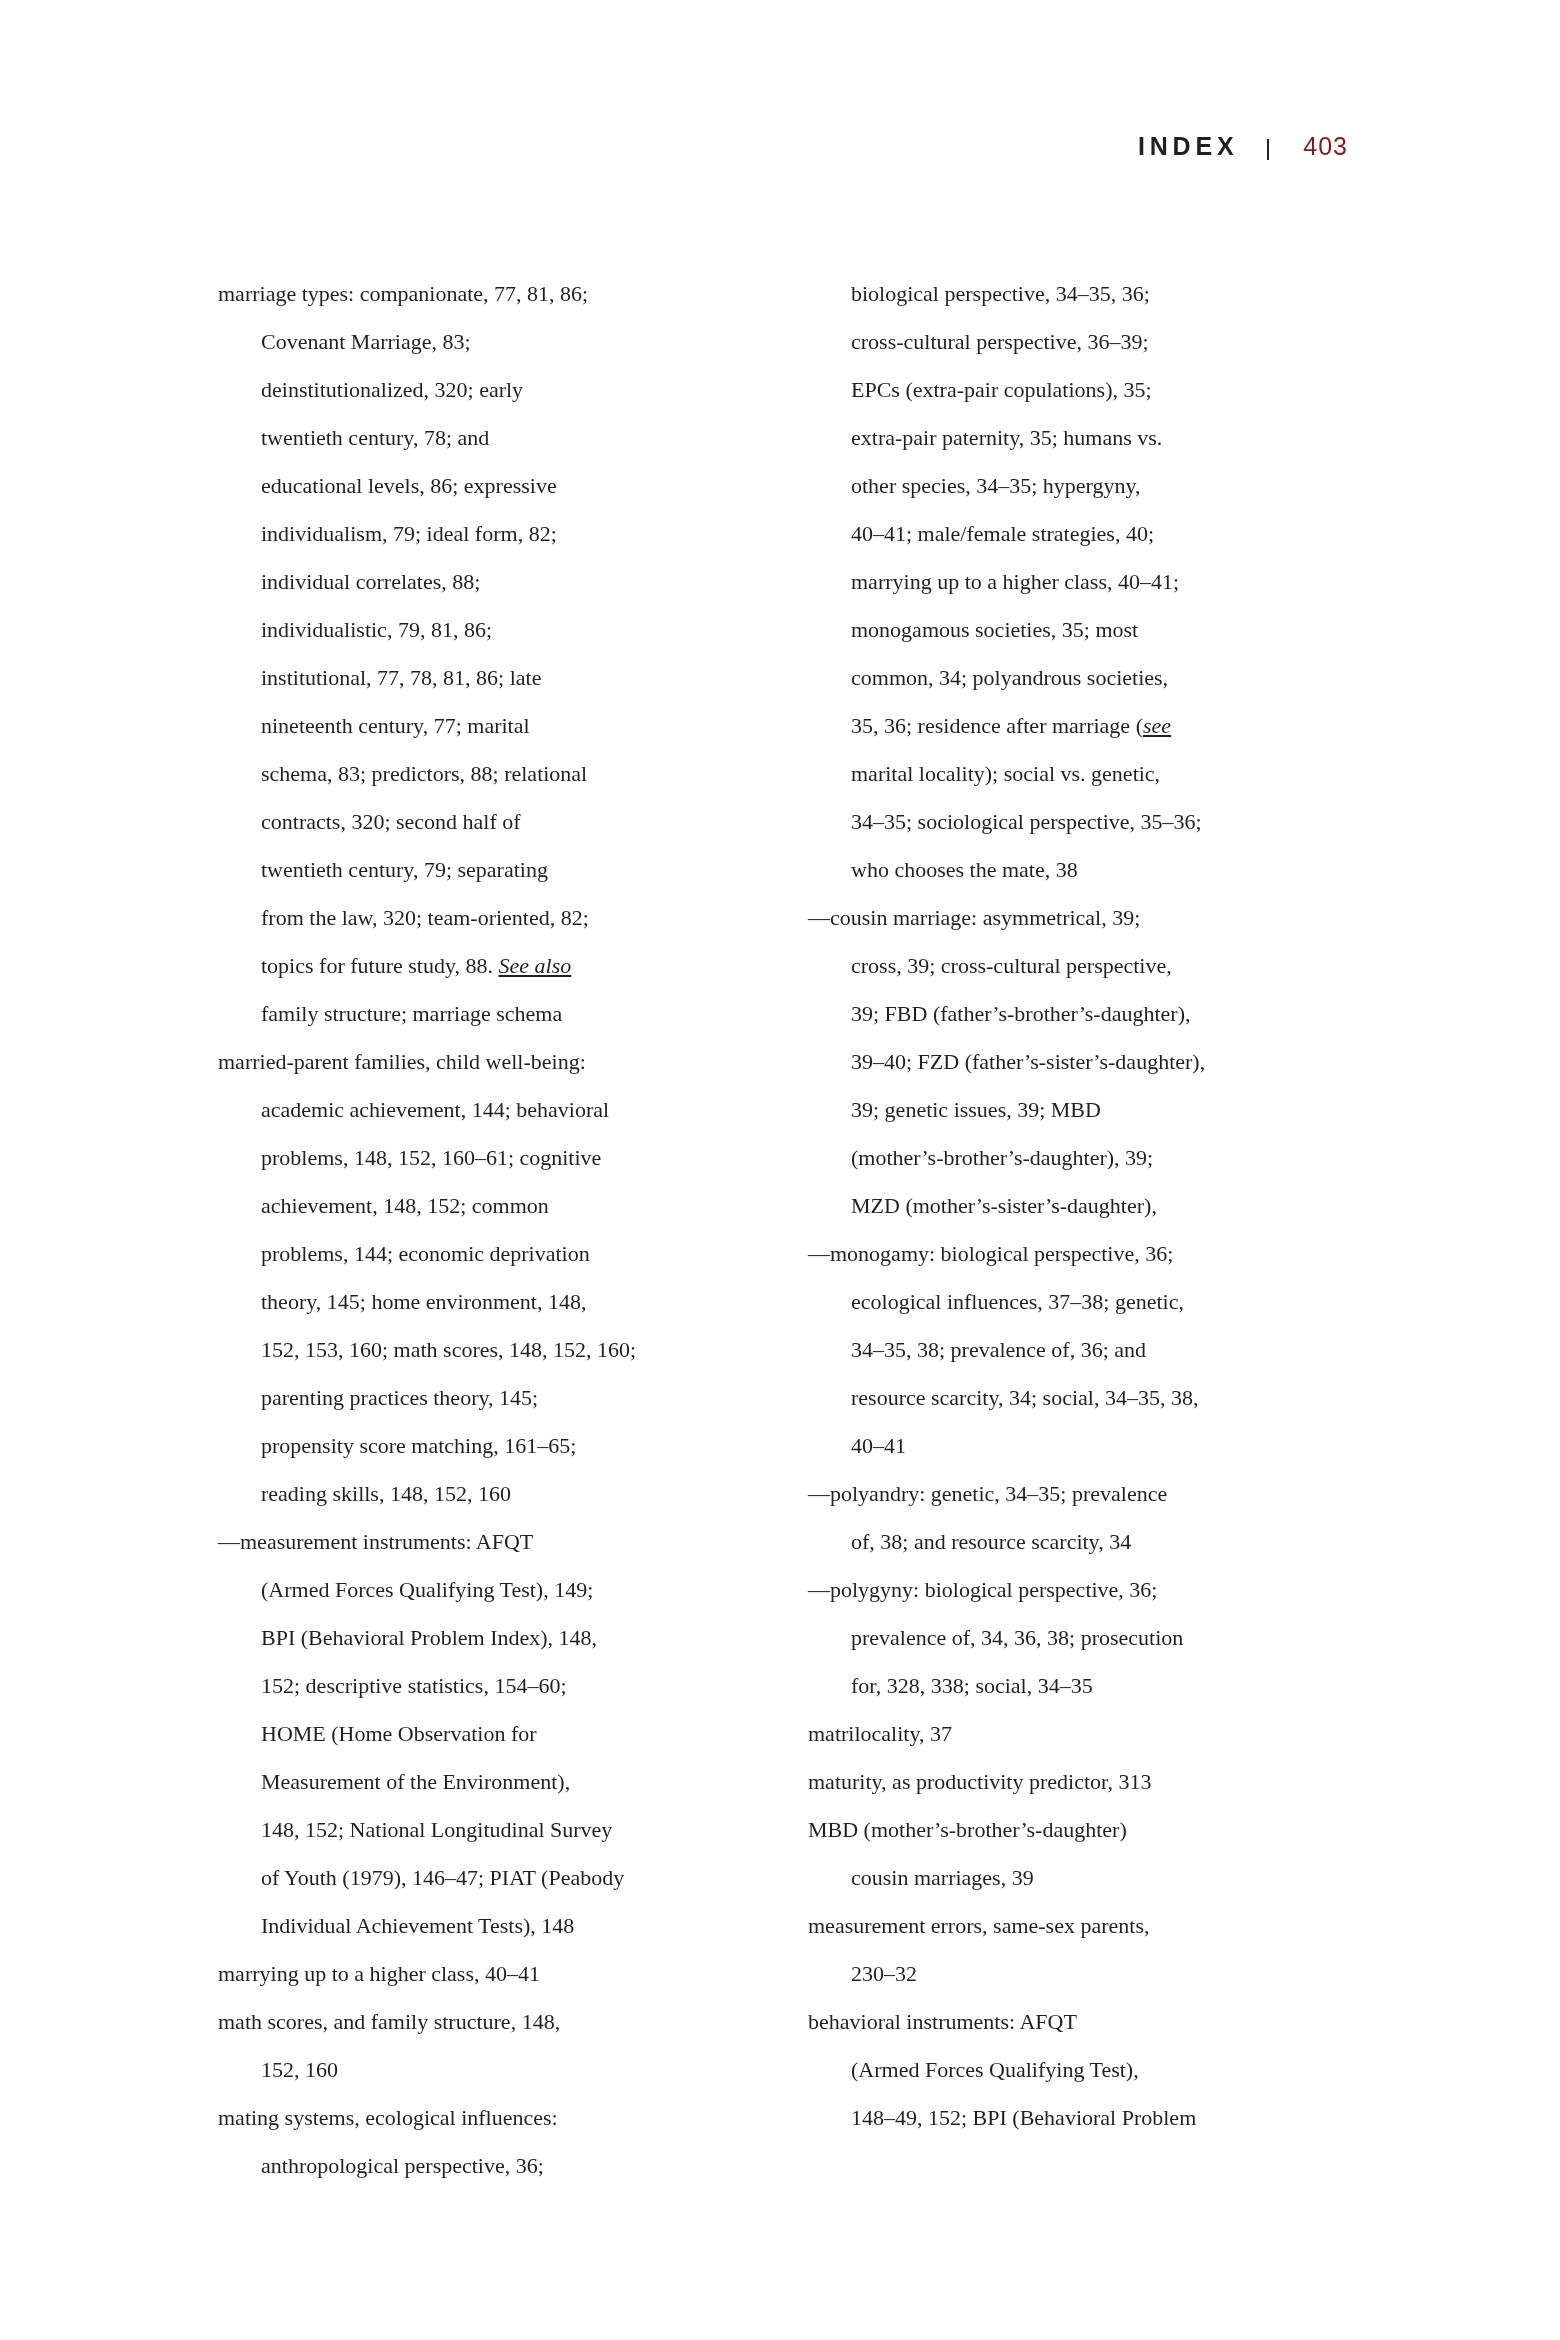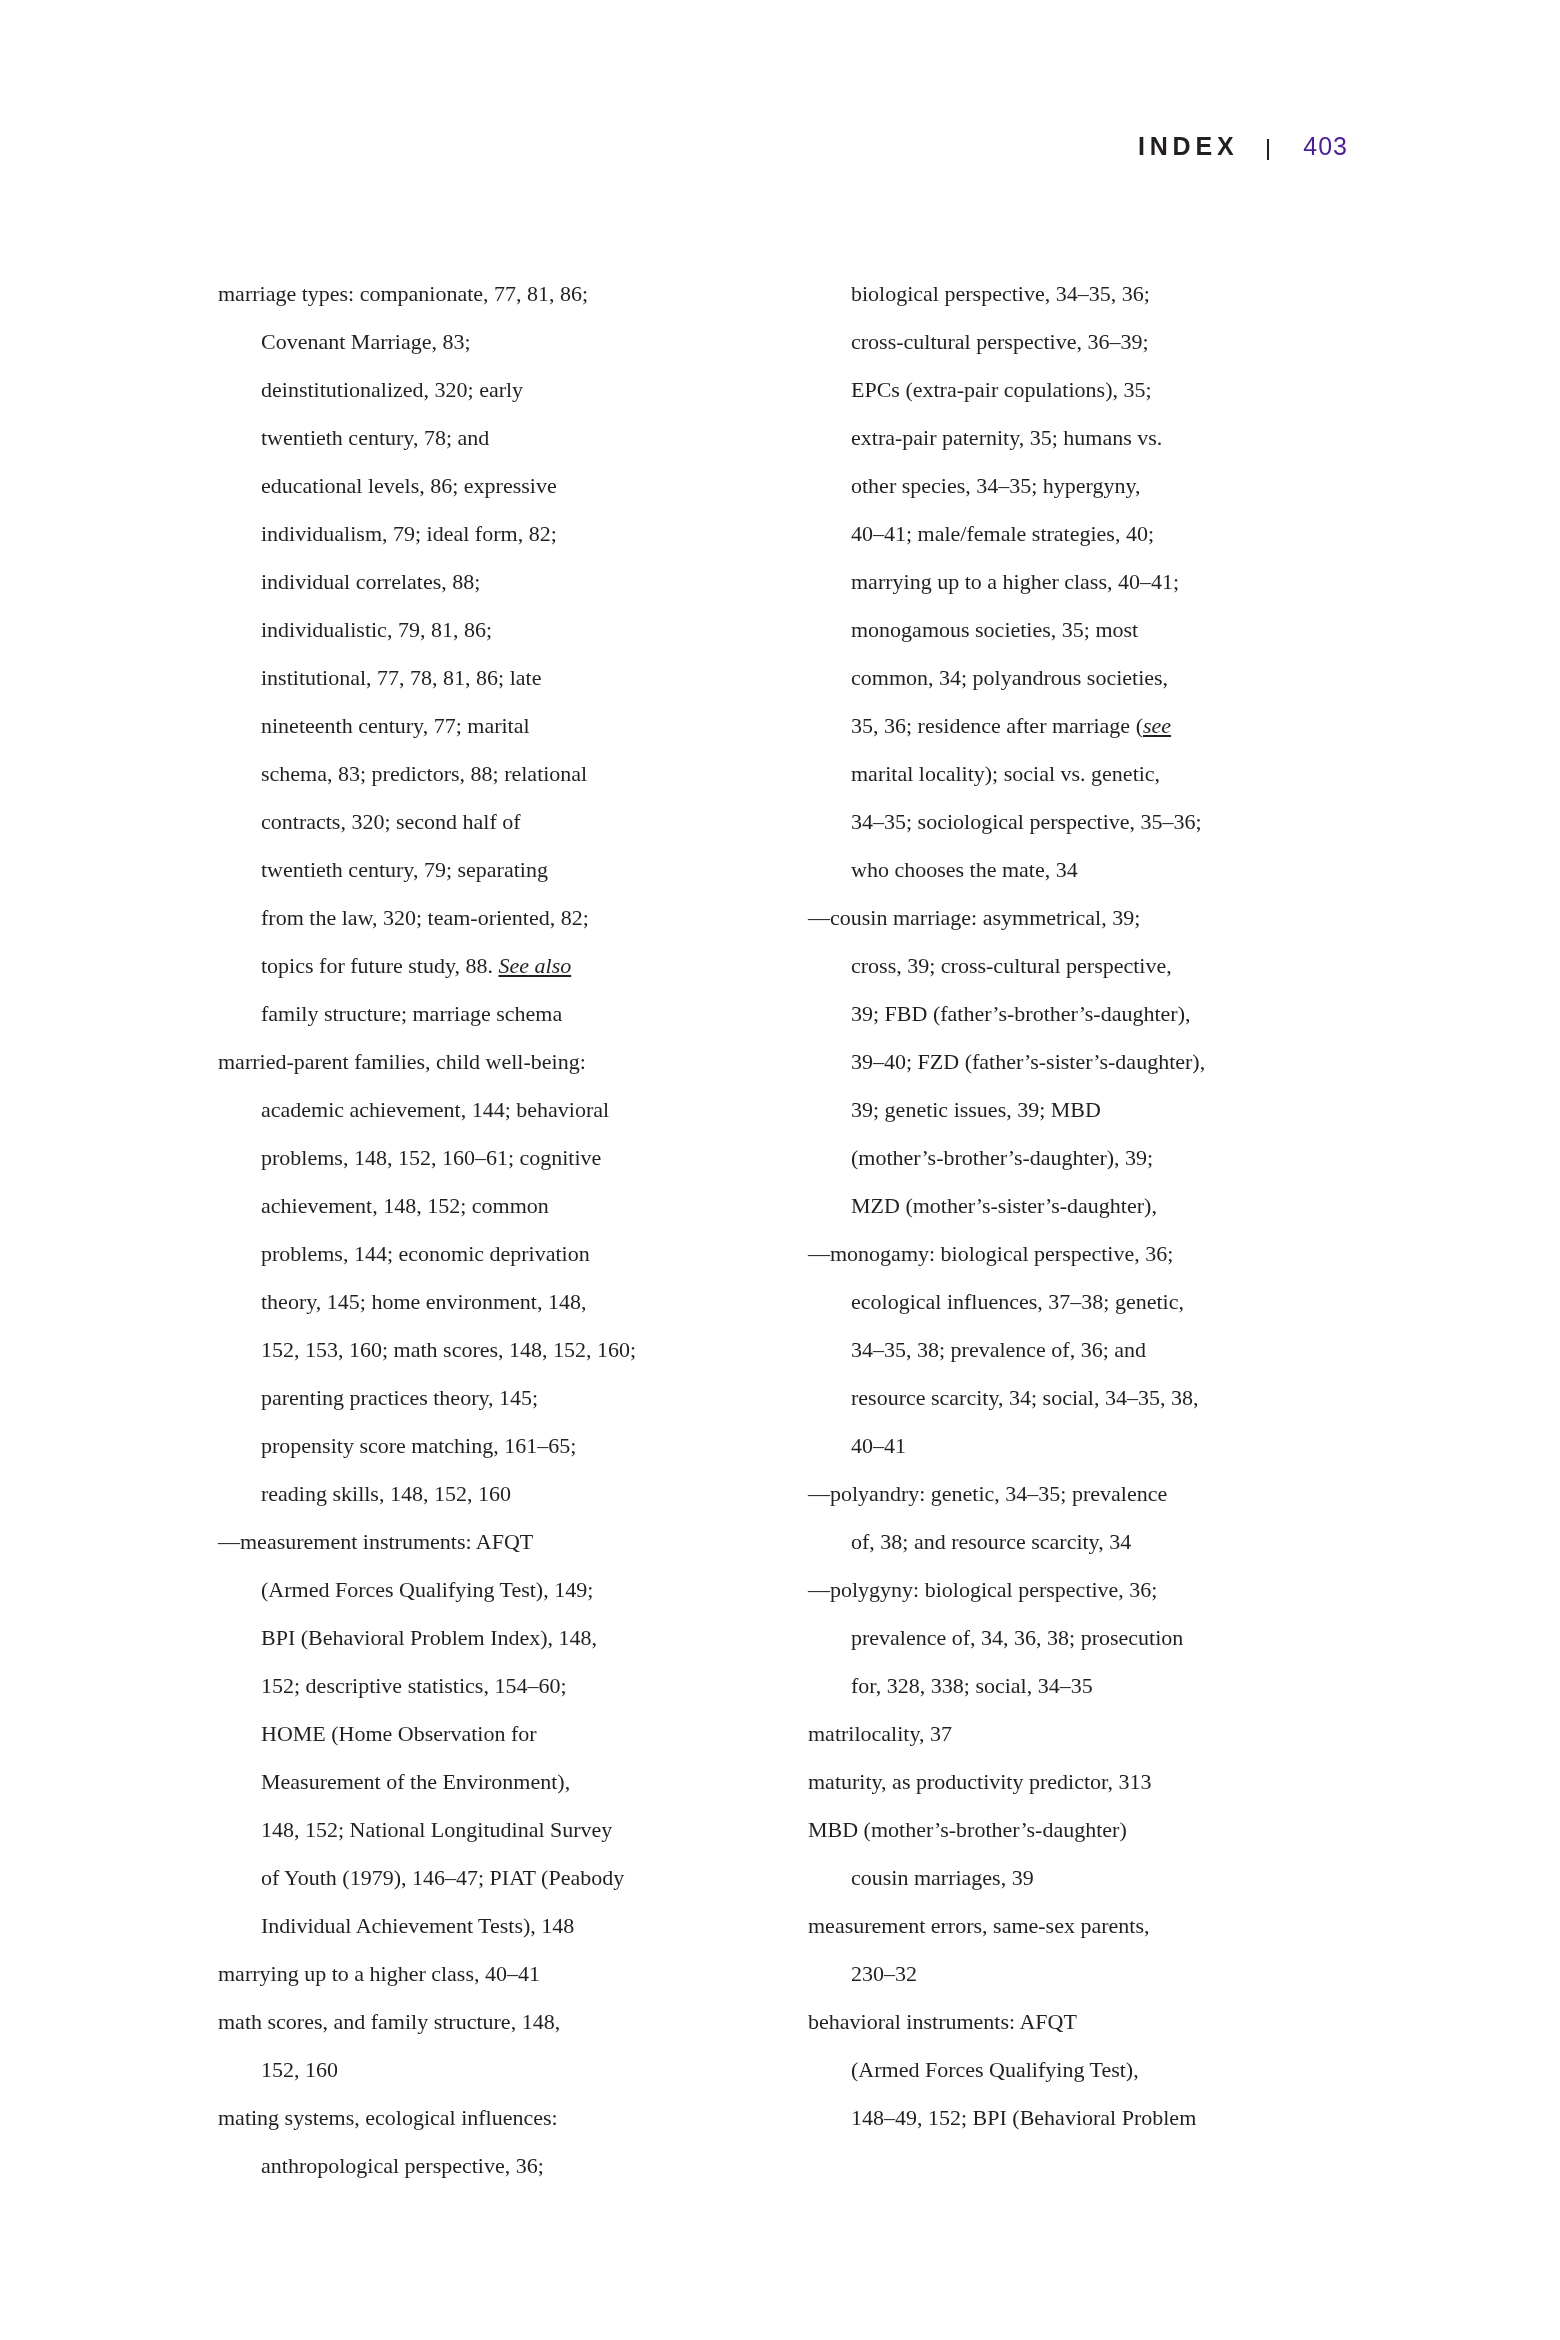--- a/index.html
+++ b/index.html
@@ -33,21 +33,21 @@
       width: 1.9px;
       height: 21px;
       background: #231f20;
       margin: 0 34px 0 29px;
       position: relative;
       top: 2.9px;
     }
     .running-head .folio {
       font-weight: normal;
       letter-spacing: 1px;
-      color: #4c1d95;
+      color: #7f1d1d;
     }
     .column {
       position: absolute;
       top: 254px;
       width: 574px;
       font-family: "Liberation Serif", serif;
       font-size: 22px;
       line-height: 48px;
       color: #231f20;
       margin-top: 16px;
@@ -119,21 +119,21 @@
     <div class="line indent"><span>EPCs (extra-pair copulations), 35;</span></div>
     <div class="line indent"><span>extra-pair paternity, 35; humans vs.</span></div>
     <div class="line indent"><span>other species, 34–35; hypergyny,</span></div>
     <div class="line indent"><span>40–41; male/female strategies, 40;</span></div>
     <div class="line indent"><span>marrying up to a higher class, 40–41;</span></div>
     <div class="line indent"><span>monogamous societies, 35; most</span></div>
     <div class="line indent"><span>common, 34; polyandrous societies,</span></div>
     <div class="line indent"><span>35, 36; residence after marriage (</span><span class="em">see</span></div>
     <div class="line indent"><span>marital locality); social vs. genetic,</span></div>
     <div class="line indent"><span>34–35; sociological perspective, 35–36;</span></div>
-    <div class="line indent"><span>who chooses the mate, 34</span></div>
+    <div class="line indent"><span>who chooses the mate, 38</span></div>
     <div class="line sub"><span>—cousin marriage: asymmetrical, 39;</span></div>
     <div class="line indent"><span>cross, 39; cross-cultural perspective,</span></div>
     <div class="line indent"><span>39; FBD (father’s-brother’s-daughter),</span></div>
     <div class="line indent"><span>39–40; FZD (father’s-sister’s-daughter),</span></div>
     <div class="line indent"><span>39; genetic issues, 39; MBD</span></div>
     <div class="line indent"><span>(mother’s-brother’s-daughter), 39;</span></div>
     <div class="line indent"><span>MZD (mother’s-sister’s-daughter),</span></div>
     <div class="line sub"><span>—monogamy: biological perspective, 36;</span></div>
     <div class="line indent"><span>ecological influences, 37–38; genetic,</span></div>
     <div class="line indent"><span>34–35, 38; prevalence of, 36; and</span></div>

